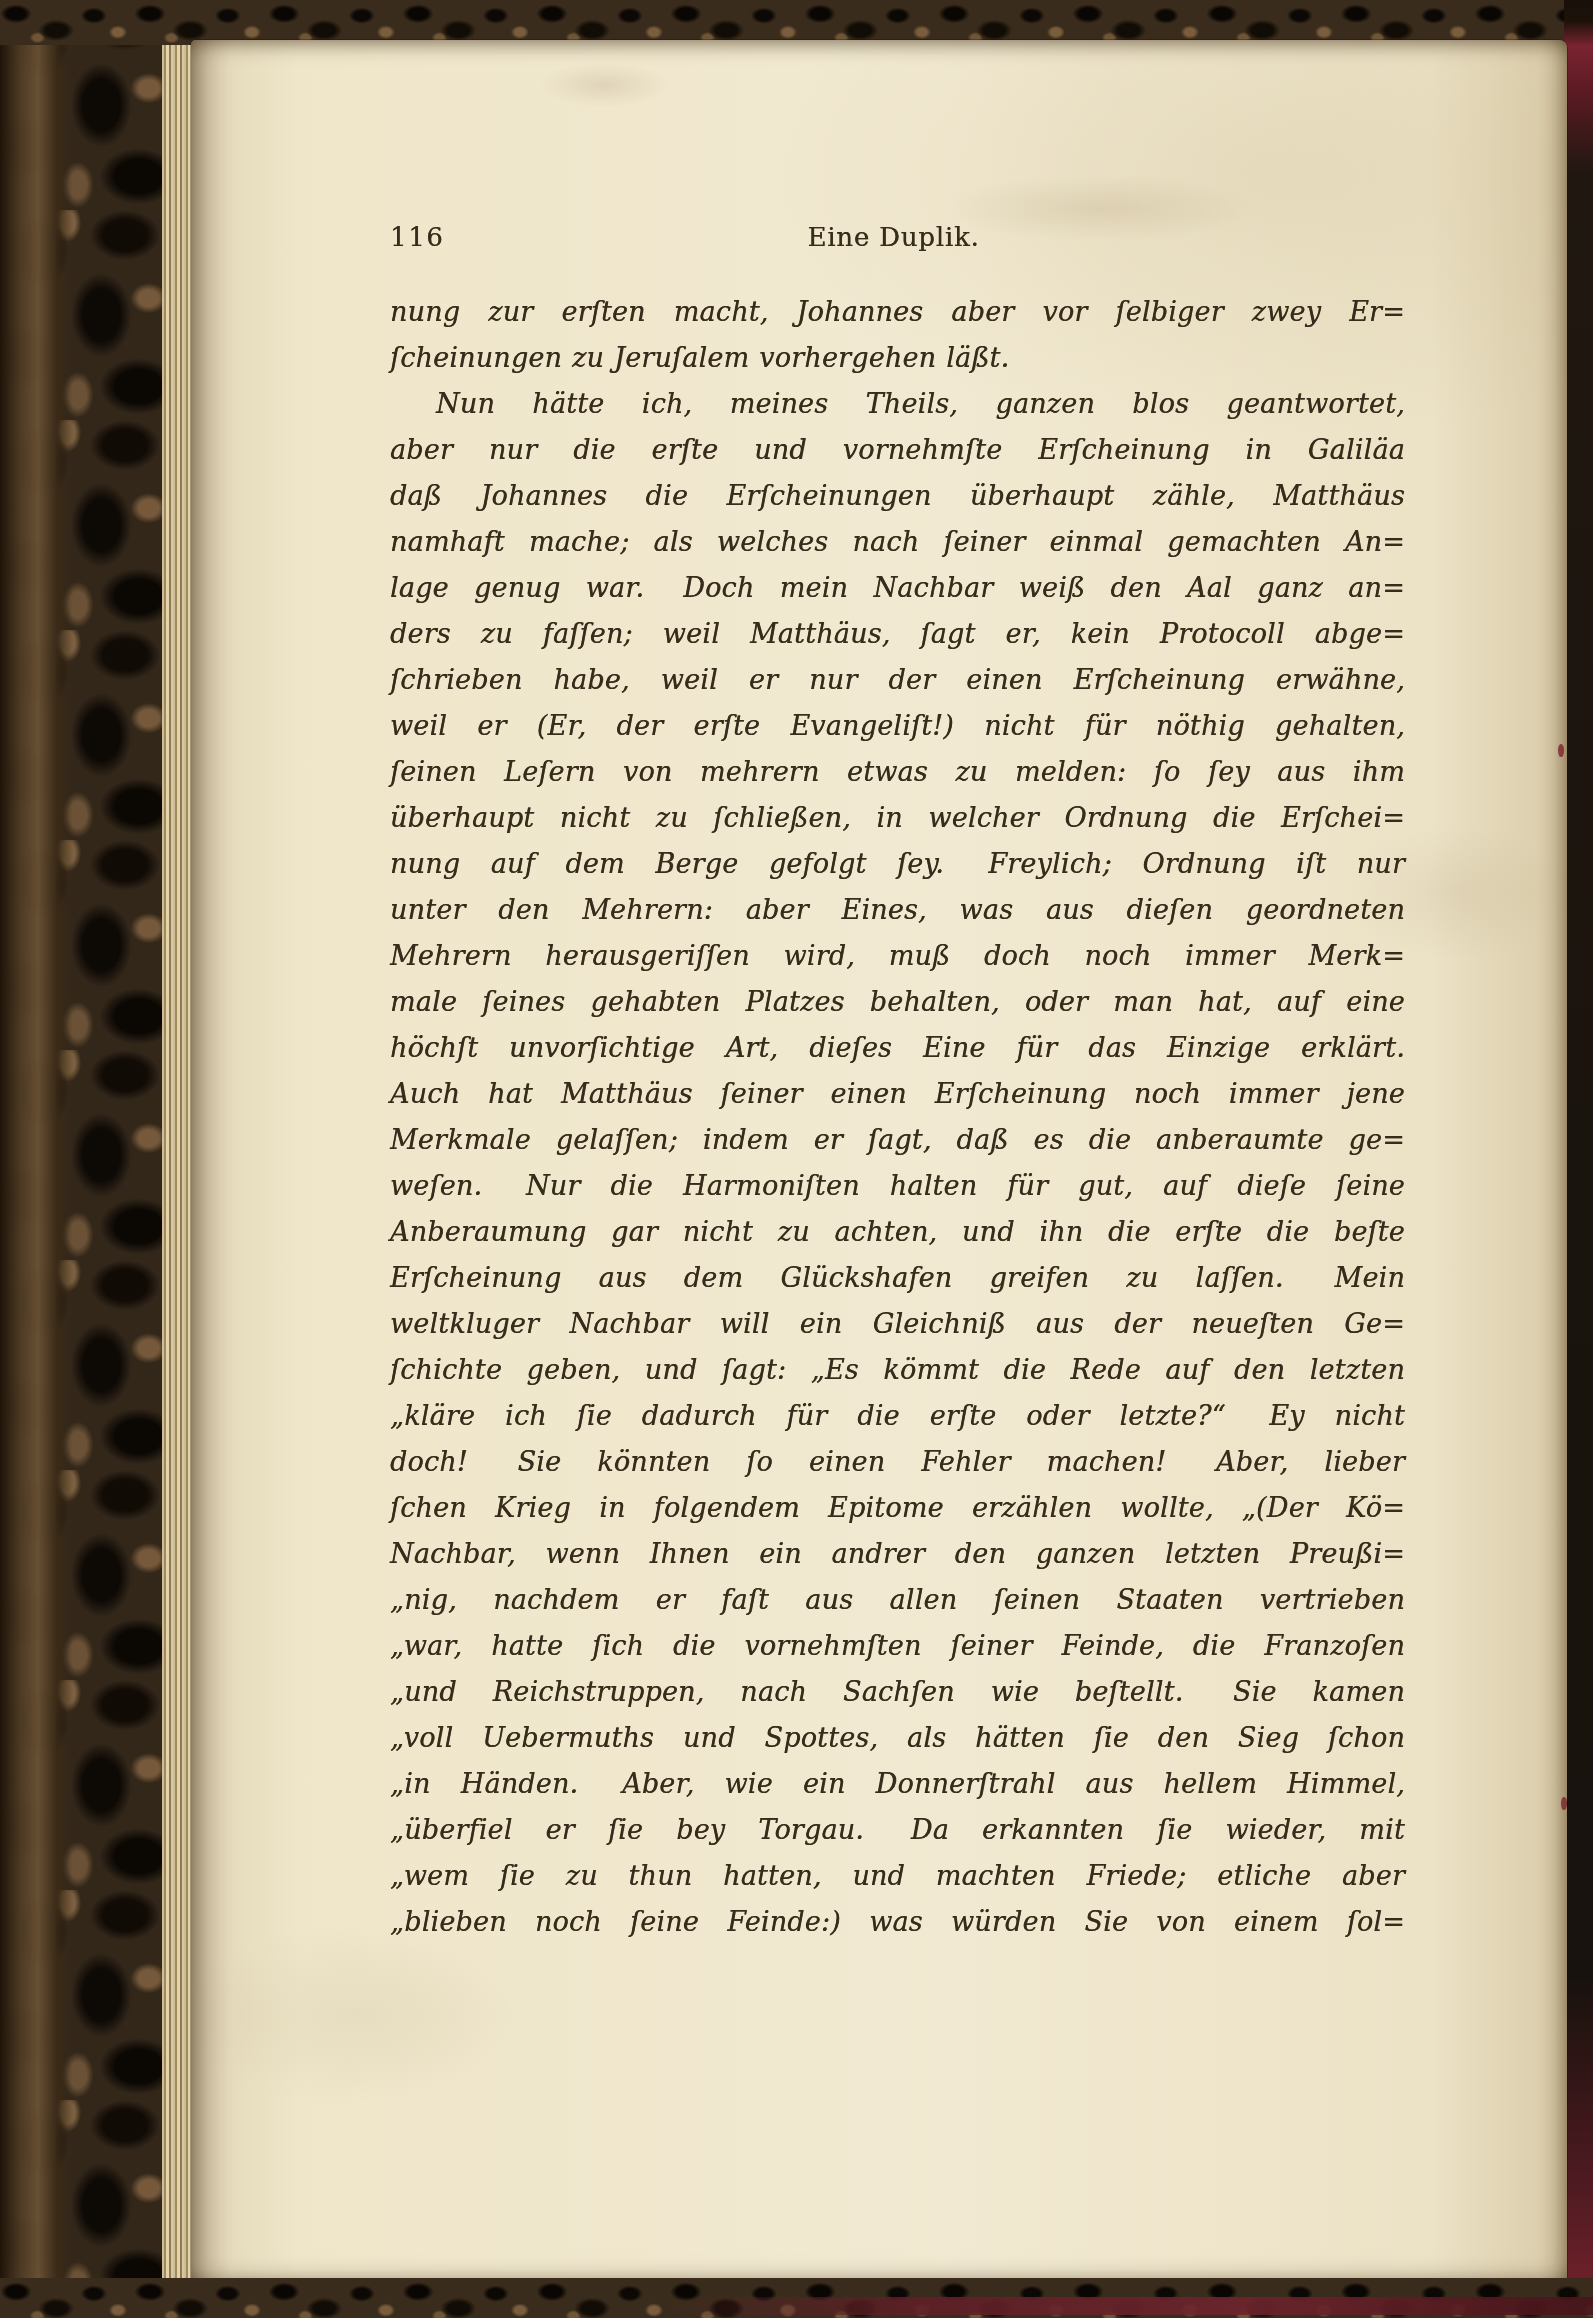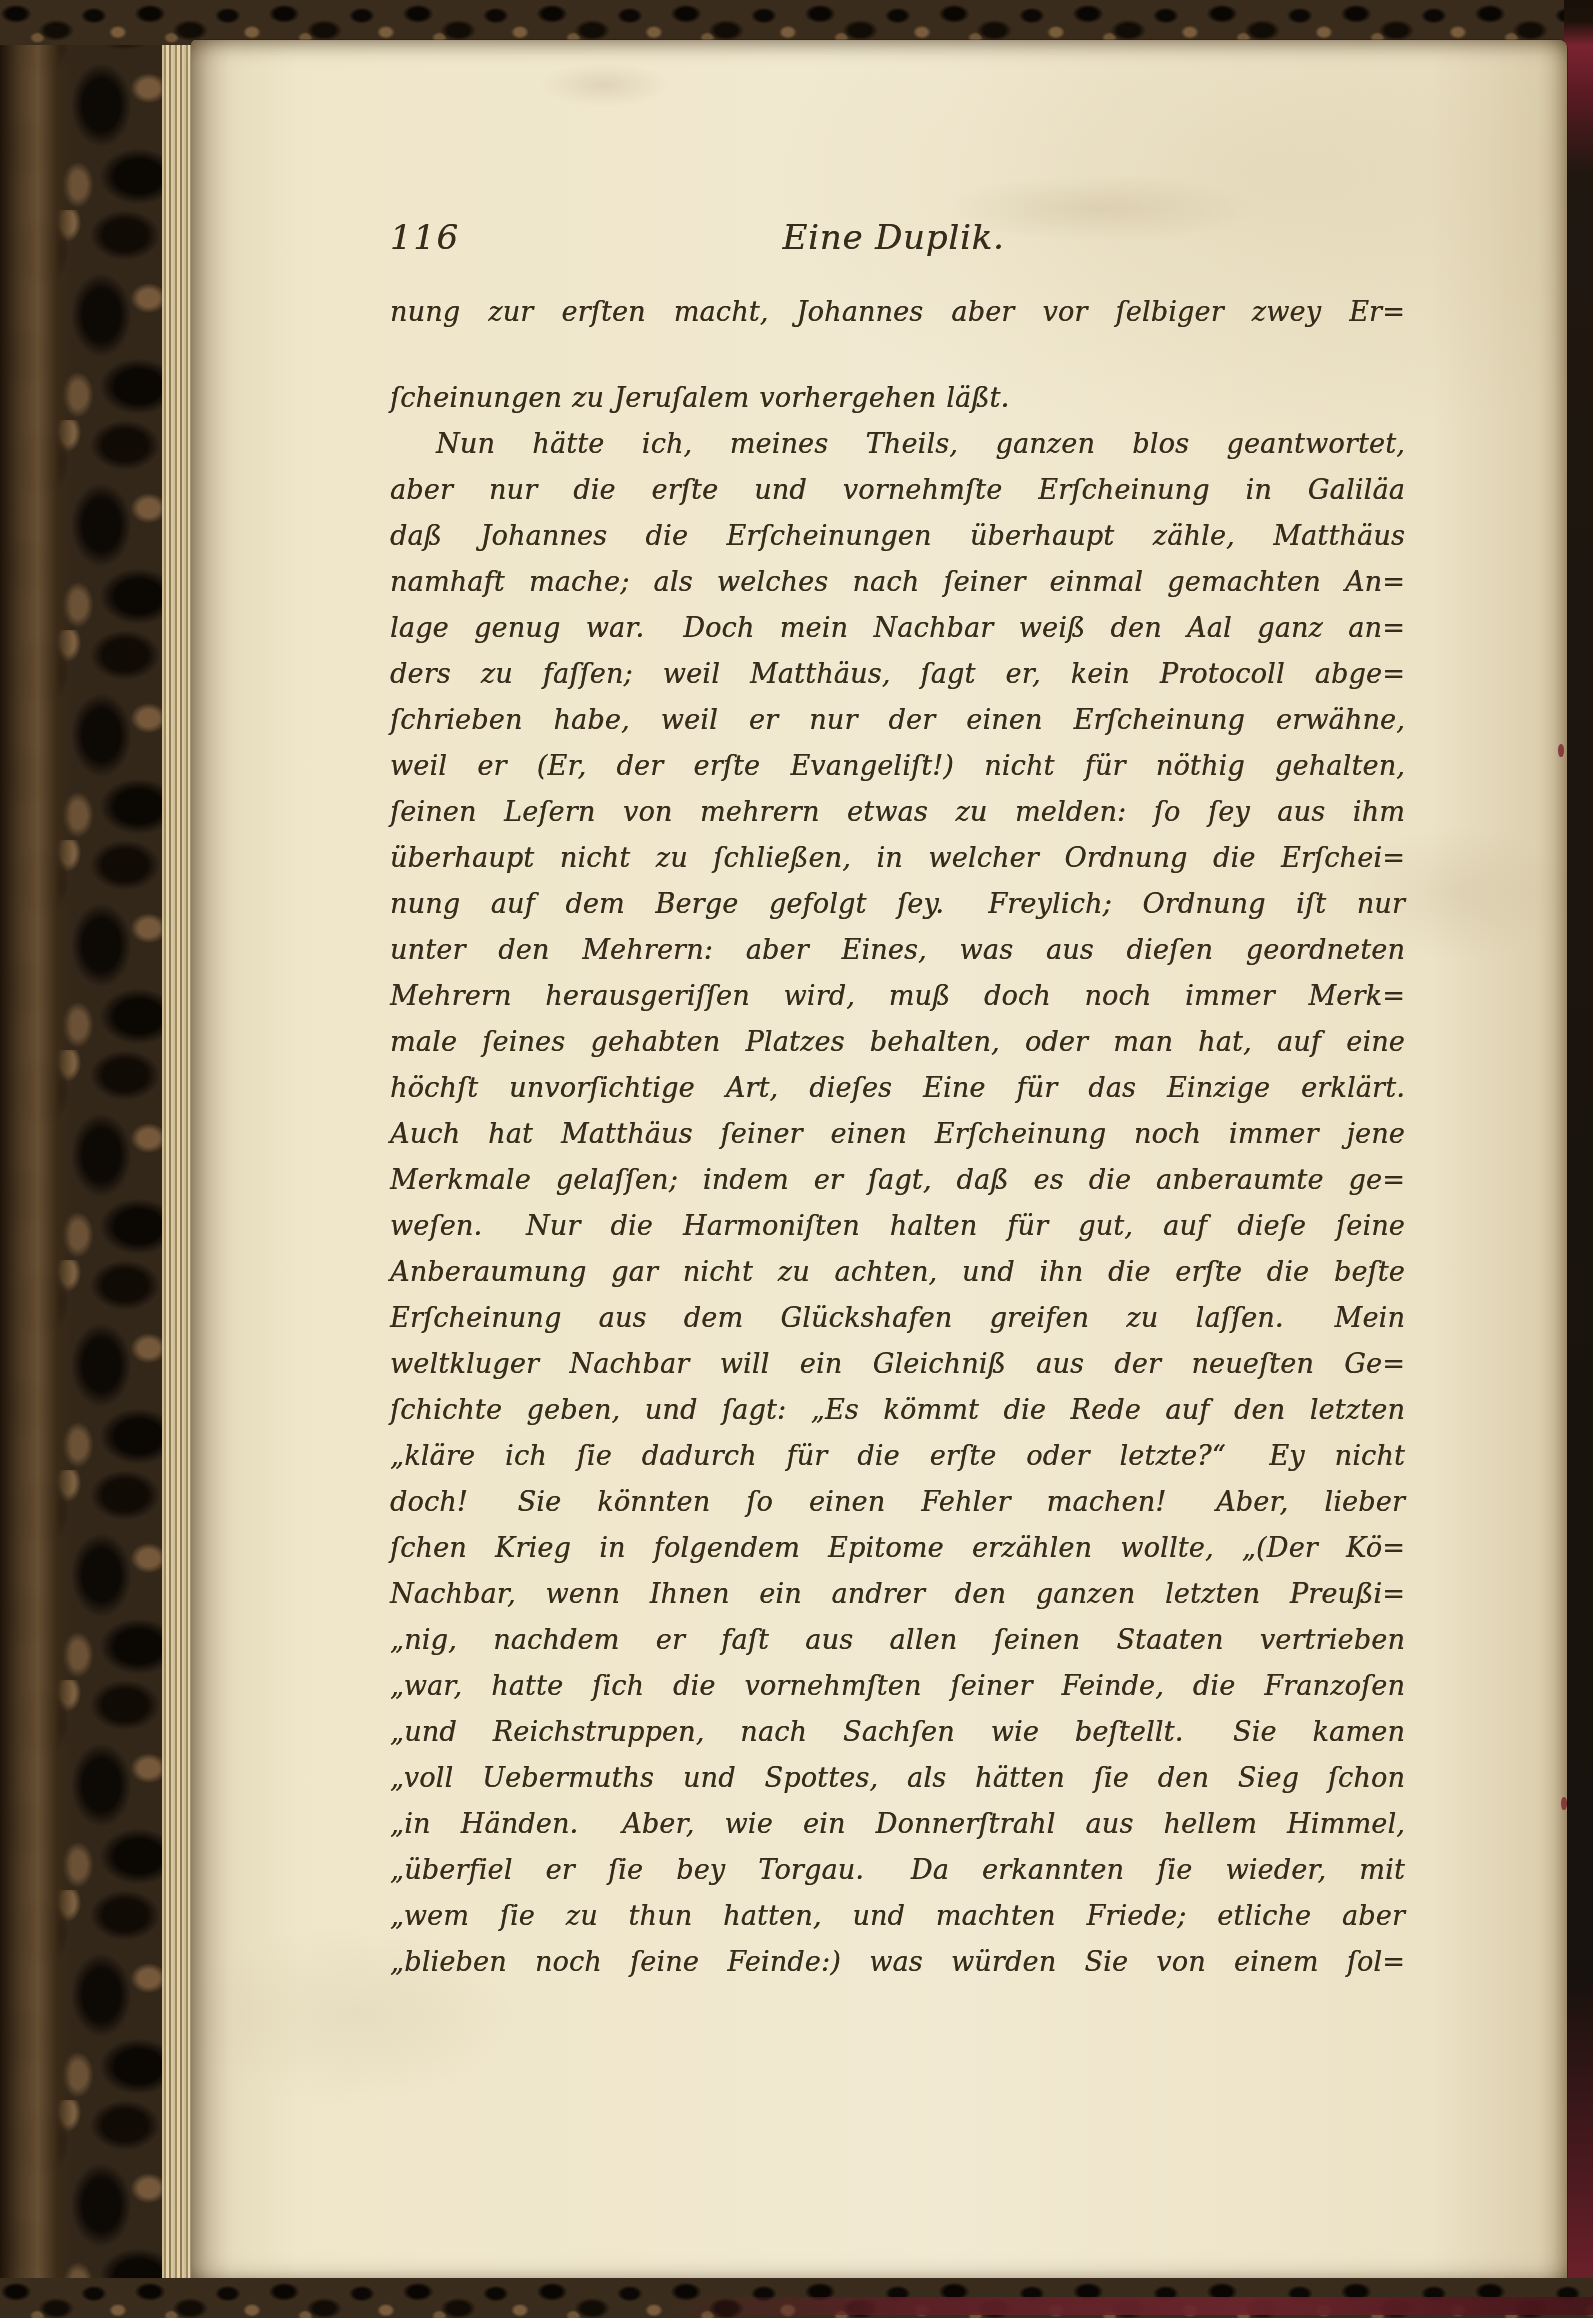--- a/index.html
+++ b/index.html
@@ -94,28 +94,28 @@
   }
   .speck-1{left:1367px;top:704px;}
   .speck-2{left:1370px;top:1757px;}
 
   
   .textblock{
     position:absolute;left:199px;top:174px;width:1015px;
     color:#372c1b;font-size:27px;line-height:46px;
     text-shadow:0.3px 0 0 rgba(55,44,27,.85);
   }
-  .header{position:relative;height:40px;margin-bottom:35px;font-size:34px;font-style:italic;}
+  .header{position:relative;height:40px;margin-bottom:35px;font-size:26px;}
   .pagenum{position:absolute;left:0;top:0;letter-spacing:1.6px;}
   .title{position:absolute;left:0;right:8px;top:0;text-align:center;letter-spacing:0.8px;}
   .line{
     text-align:justify;text-align-last:justify;
     letter-spacing:0.2px;word-spacing:1.2px;font-style:italic;
   }
-  .line.last{text-align-last:left;margin-top:40px;}
+  .line.last{text-align-last:left;}
   .line.indent{text-indent:46px;}
 </style>
 </head>
 <body>
 
 <div class="scene">
 
   <div class="left-cover"></div>
   <div class="spine"></div>
   <div class="page-stack"></div>

